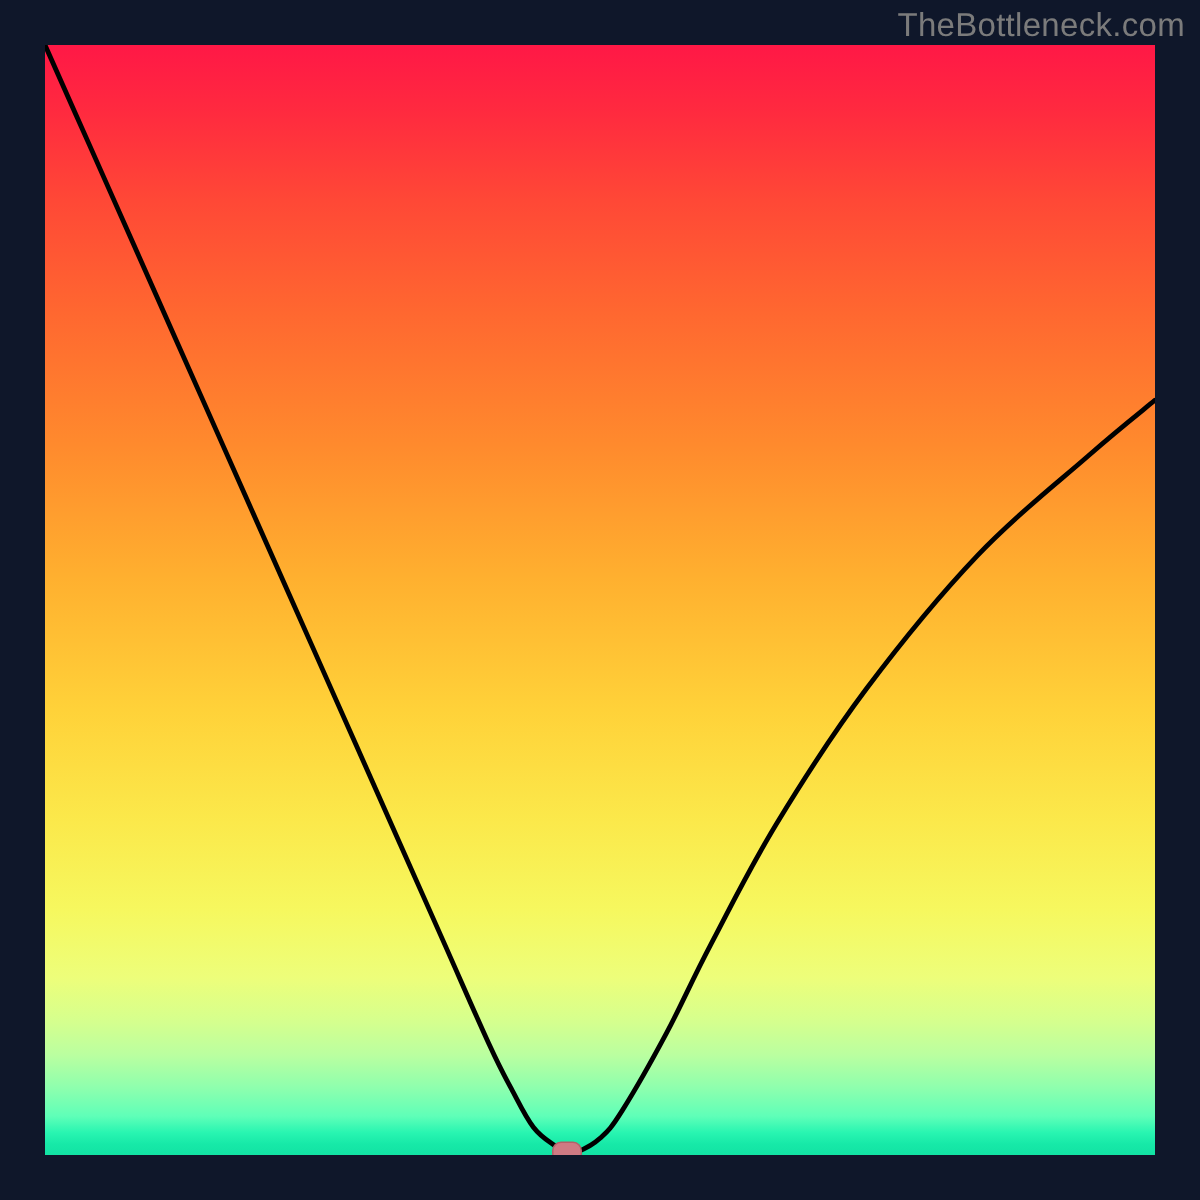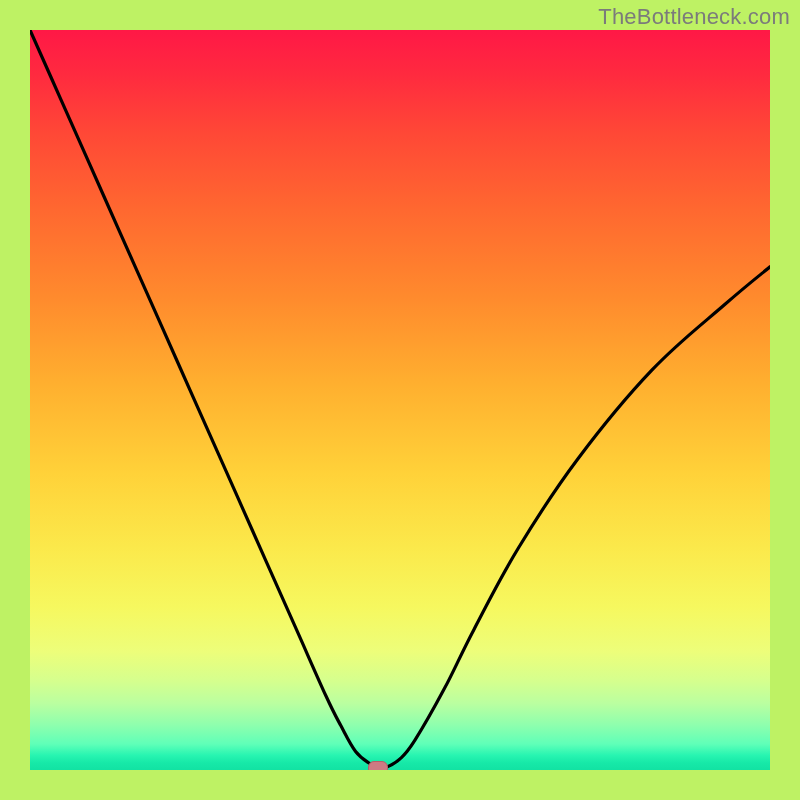--- a/index.html
+++ b/index.html
@@ -8,21 +8,21 @@
     width: 800px;
     height: 800px;
     overflow: hidden;
     background: #000;
     font-family: Arial, Helvetica, sans-serif;
   }
   .frame {
     position: relative;
     width: 800px;
     height: 800px;
-    background: #bef264;
+    background: #0f172a;
   }
   .plot {
     position: absolute;
     left: 30px;
     top: 30px;
     width: 740px;
     height: 740px;
     overflow: hidden;
   }
   .gradient {

